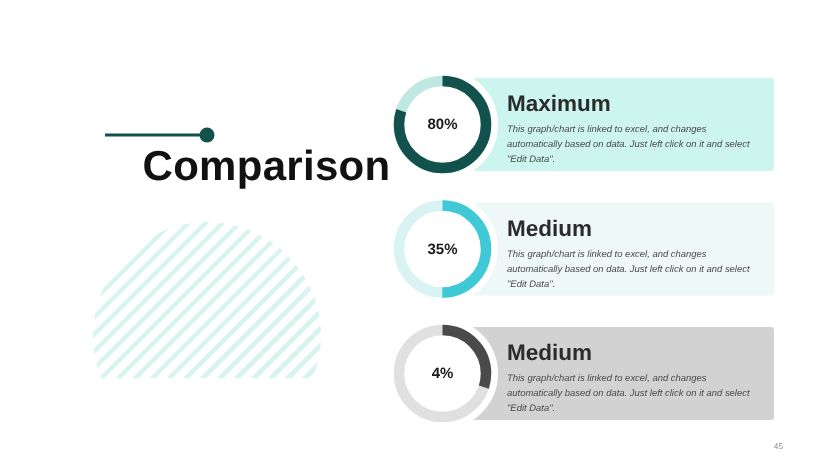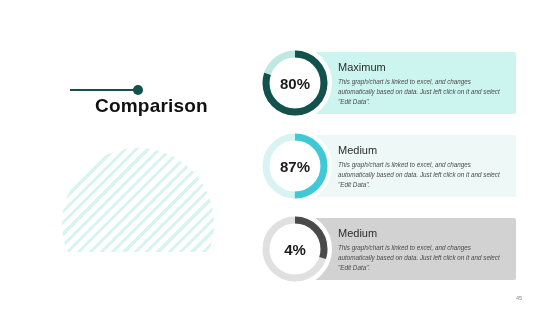--- a/index.html
+++ b/index.html
@@ -42,21 +42,21 @@
     top: 0px;
     width: 10px;
     height: 10px;
     border-radius: 50%;
     background: #12514c;
   }
   #page-title {
     position: absolute;
     left: 95px;
     top: 96px;
-    font-size: 19px;
+    font-size: 28px;
     font-weight: bold;
     color: #111111;
     letter-spacing: 0.2px;
     line-height: 1.1;
   }
 
   
   #decor-circle {
     position: absolute;
     left: 62px;
@@ -104,22 +104,22 @@
     height: 62px;
     border-radius: 2px;
   }
   .row-text {
     position: absolute;
     left: 80px;
     top: 9px;
     right: 8px;
   }
   .row-heading {
-    font-size: 11px;
-    font-weight: normal;
+    font-size: 15px;
+    font-weight: bold;
     color: #2b2b2b;
     margin-bottom: 4px;
   }
   .row-desc {
     font-size: 6.3px;
     font-style: italic;
     color: #4a4a4a;
     line-height: 1.55;
   }
 
@@ -136,21 +136,21 @@
   }
   .donut-label {
     position: absolute;
     left: 0;
     top: 0;
     width: 74px;
     height: 74px;
     display: flex;
     align-items: center;
     justify-content: center;
-    font-size: 15px;
+    font-size: 10px;
     font-weight: bold;
     color: #1b1b1b;
     text-align: right;
   }
 
   
   #page-number {
     position: absolute;
     right: 38px;
     bottom: 14px;
@@ -192,21 +192,21 @@
   </div>
 
   <div class="row" id="row-1" style="top:135px;">
     <div class="row-bg" style="background: rgb(238, 248, 247);"></div>
     <div class="donut">
       <svg width="74" height="74" viewBox="0 0 74 74" aria-hidden="true">
         <circle cx="37" cy="37" r="30" fill="#ffffff" stroke="#ffffff" stroke-width="14"></circle>
         <circle class="track" cx="37" cy="37" r="29" fill="none" stroke-width="7" stroke="#d9f3f2"></circle>
         <circle class="value" cx="37" cy="37" r="29" fill="none" stroke-width="7" stroke-linecap="butt" transform="rotate(-90 37 37)" stroke="#3fc9d6" stroke-dasharray="91.11 182.21"></circle>
       </svg>
-      <div class="donut-label">87%</div>
+      <div class="donut-label">35%</div>
     </div>
     <div class="row-text">
       <div class="row-heading">Medium</div>
       <div class="row-desc">This graph/chart is linked to excel, and changes automatically based on data. Just left click on it and select "Edit Data".</div>
     </div>
   </div>
 
   <div class="row" id="row-2" style="top:218px;">
     <div class="row-bg" style="background: rgb(210, 210, 210);"></div>
     <div class="donut">

